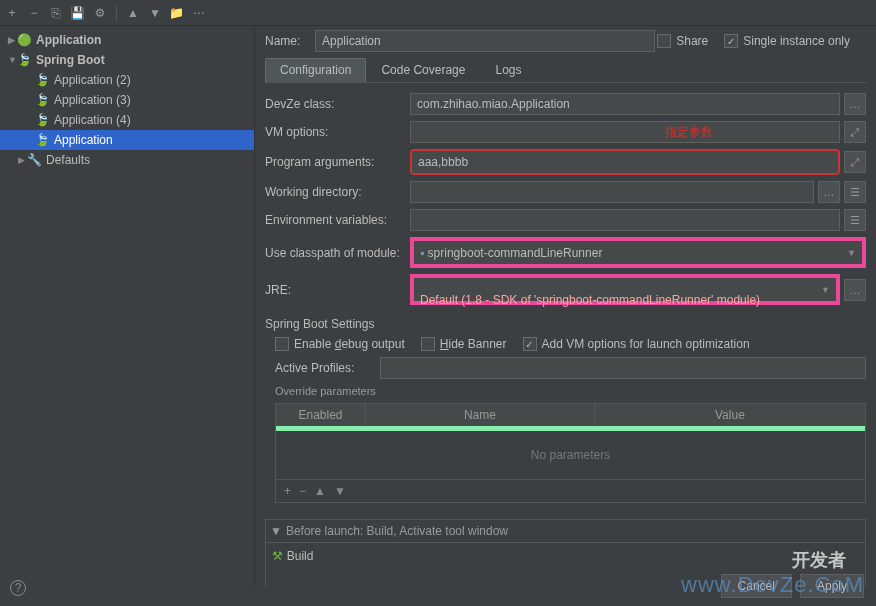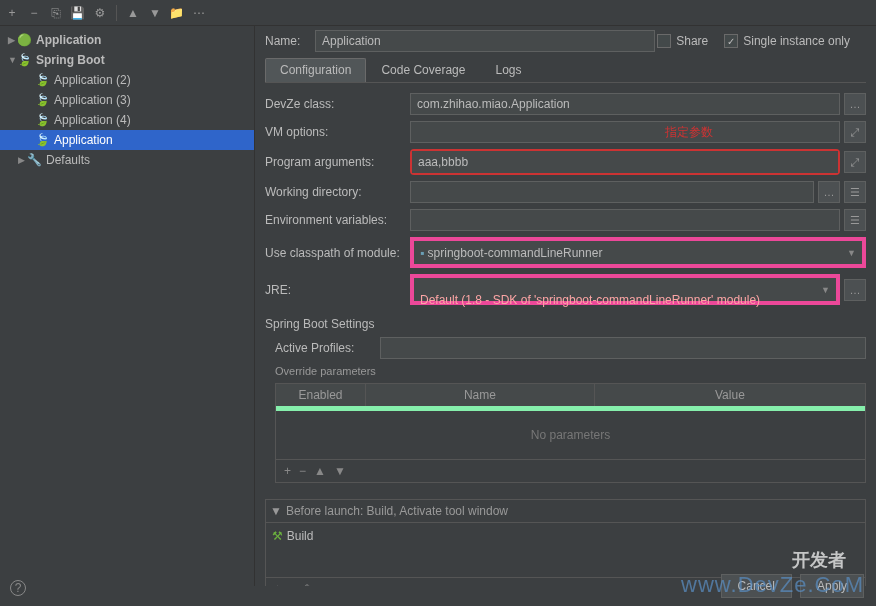--- a/index.html
+++ b/index.html
@@ -171,20 +171,34 @@
       <span class="lbl">JRE:</span>
       <div class="dropdown">
         <span class="gray-text">Default (1.8 - SDK of 'springboot-commandLineRunner' module)</span>
         <span class="dropdown-arrow">▼</span>
       </div>
       <div class="btn-icon">…</div>
     </div>
 
     <div class="section-title">Spring Boot Settings</div>
 
+    <div class="row" style="margin-left:10px">
+      <div class="check-row">
+          <span class="checkbox"></span>
+          <span>Enable <span class="underline-letter">d</span>ebug output</span>
+        </div>
+      <div class="check-row">
+          <span class="checkbox"></span>
+          <span><span class="underline-letter">H</span>ide Banner</span>
+        </div>
+      <div class="check-row">
+          <span class="checkbox checked"></span>
+          <span>Add VM options for launch optimization</span>
+        </div>
+    </div>
 
     <div class="row" style="margin-left:10px">
       <span class="lbl" style="width:105px">Active Profiles:</span>
       <input class="inp" style="">
     </div>
 
     <div style="margin-left:10px; font-size:11px; color:#999">Override parameters</div>
 
     <div class="table-box" style="margin-left:10px">
       <div class="table-header">

